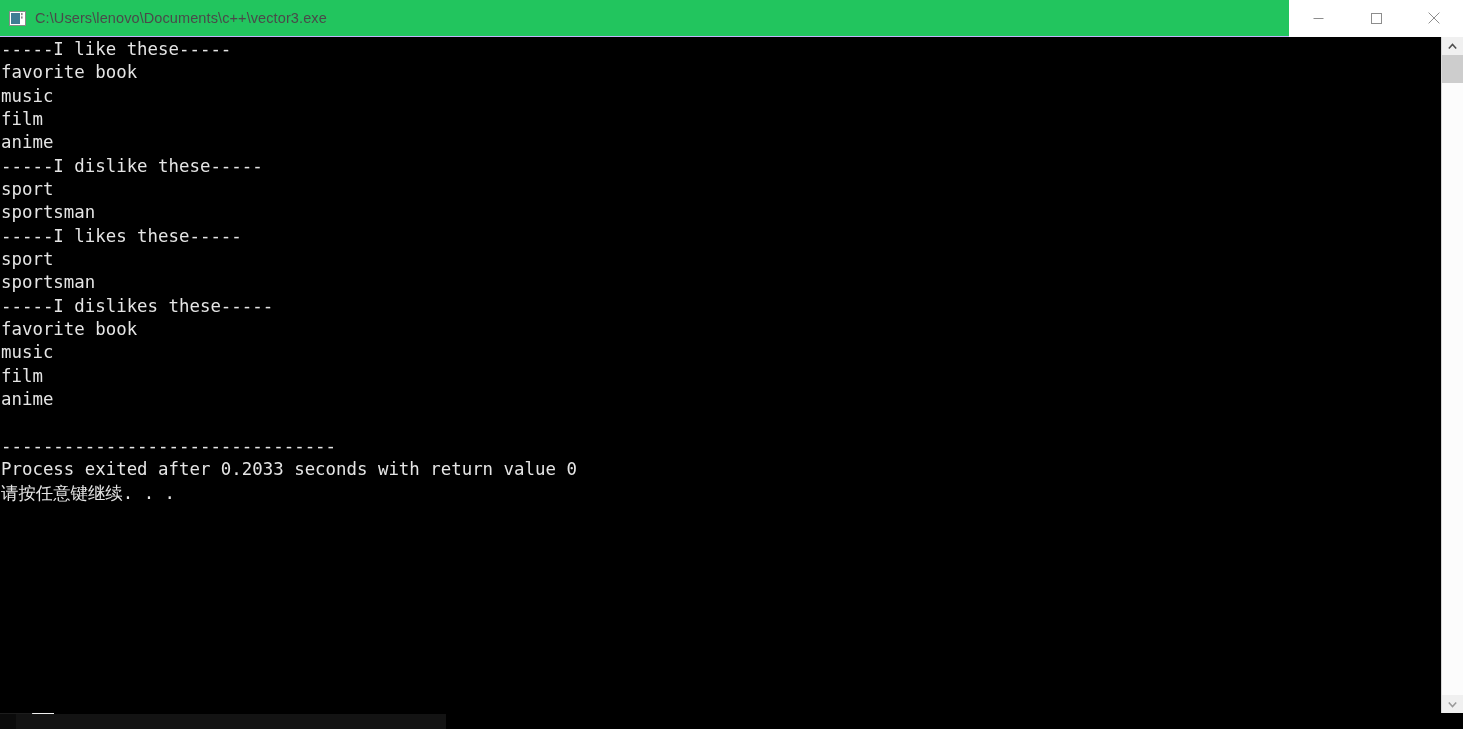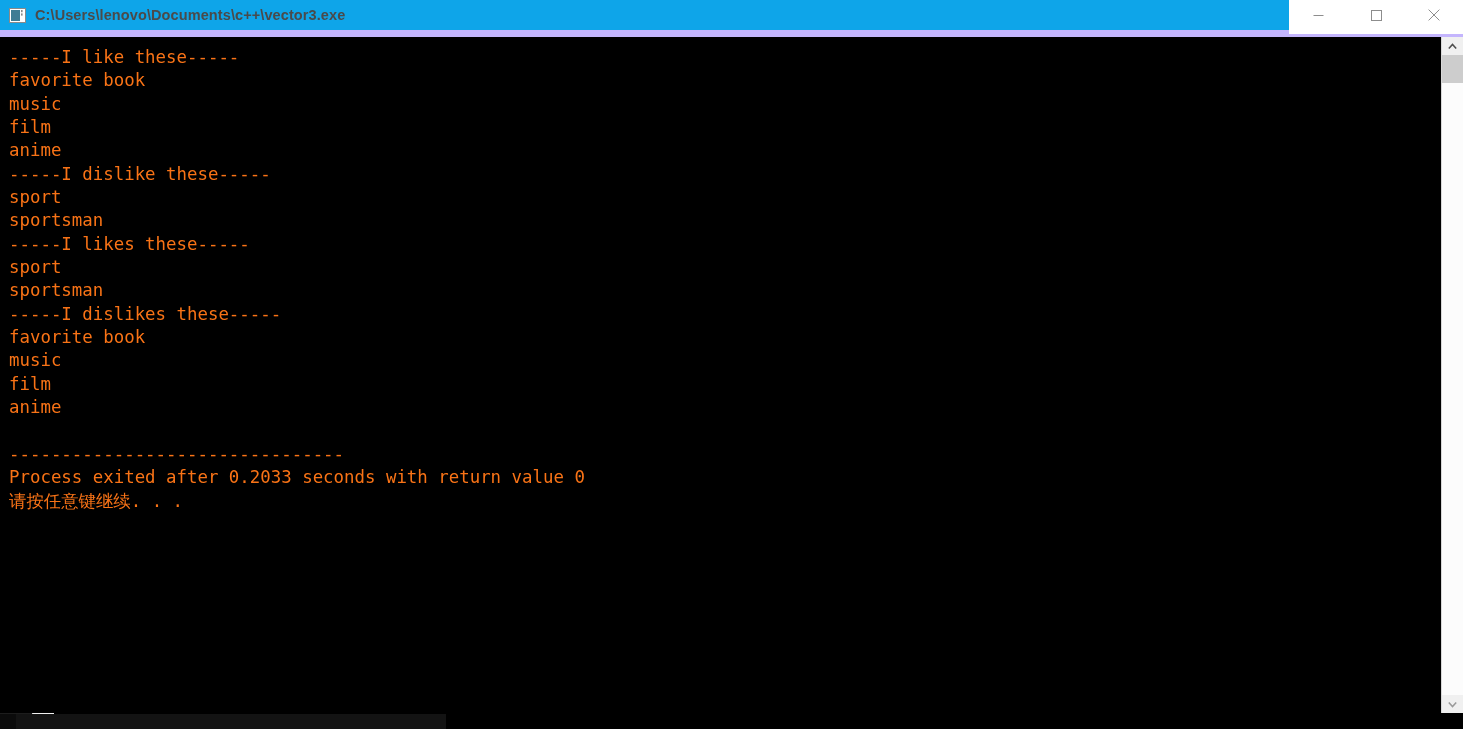--- a/index.html
+++ b/index.html
@@ -22,26 +22,25 @@
     background: #000000;
     display: flex;
     flex-direction: column;
   }
 
   
   #titlebar {
     position: relative;
     height: 37px;
     min-height: 37px;
-    background: #0ea5e9;
-    border-bottom: 7px solid #c4b5fd;
-    display: flex;
-    align-items: center;
-    box-sizing: border-box;
-    font-weight: bold;
+    background: #22c55e;
+    border-bottom: 1px solid #c4b5fd;
+    display: flex;
+    align-items: center;
+    box-sizing: border-box;
   }
   #title-left {
     display: flex;
     align-items: center;
     padding-left: 9px;
     flex: 1 1 auto;
     overflow: hidden;
   }
   #app-icon {
     width: 17px;
@@ -82,22 +81,22 @@
   }
   #console {
     flex: 1 1 auto;
     position: relative;
     background: #000000;
     overflow: hidden;
     padding-left: 1px;
   }
   #console-text {
     margin: 0;
-    padding: 8px;
-    color: #f97316;
+    padding: 0;
+    color: #e5e5e5;
     font-family: "DejaVu Sans Mono", "Liberation Mono", monospace;
     font-size: 17.4px;
     line-height: 23.35px;
     white-space: pre;
     letter-spacing: 0px;
     position: absolute;
     left: 1px;
     top: 1px;
     font-weight: 400;
   }

